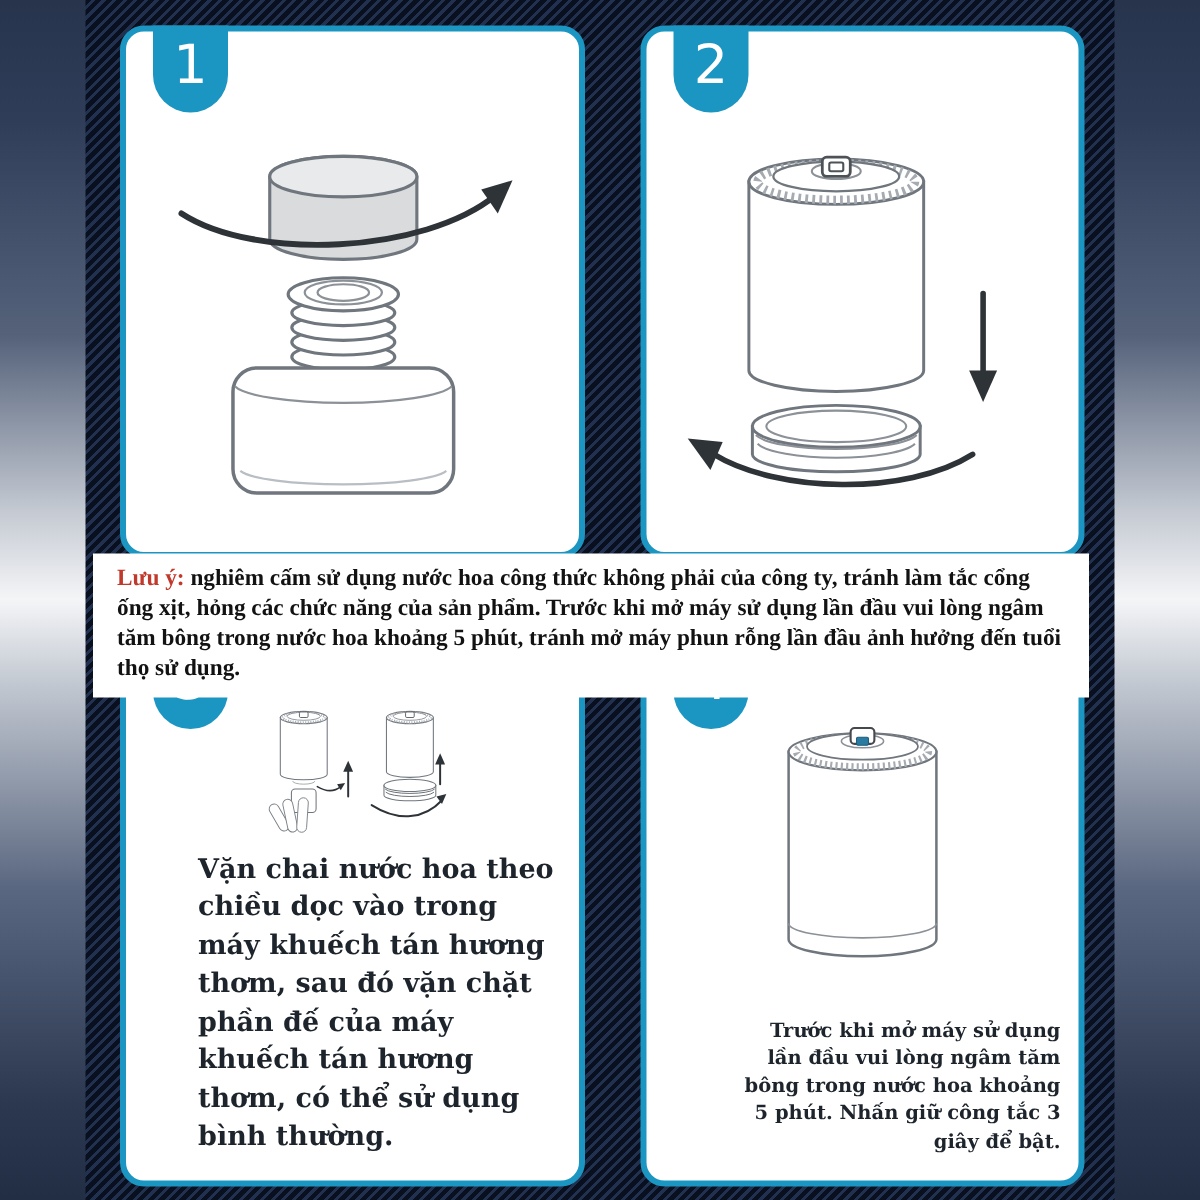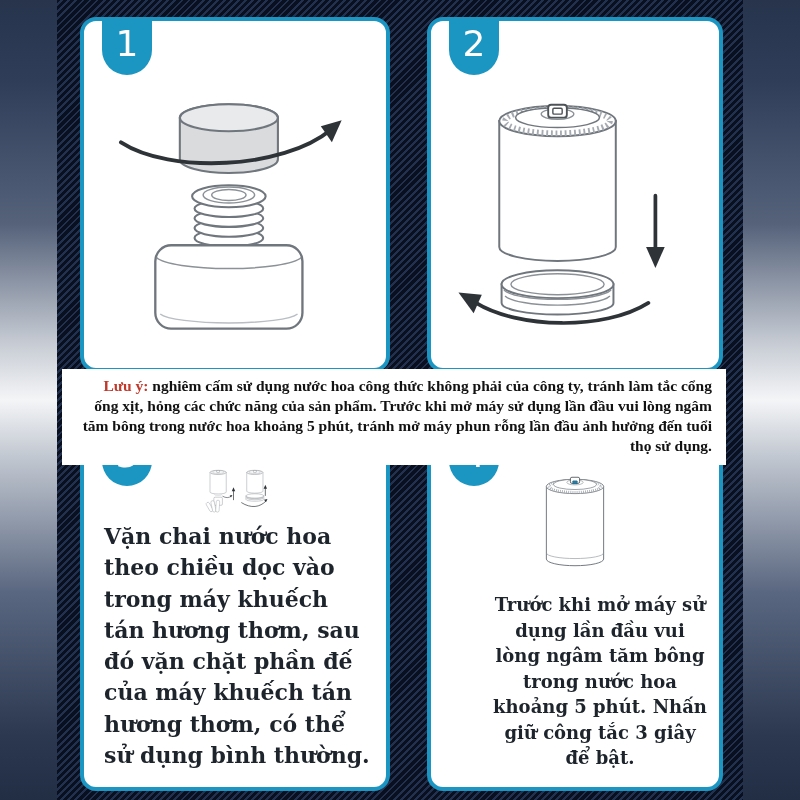--- a/index.html
+++ b/index.html
@@ -27,26 +27,26 @@
   .badge{
     position:absolute;top:-4px;left:18px;width:50px;height:58px;
     background:#1b95c1;border-radius:0 0 25px 25px;
     color:#fff;font:400 36px/1 "DejaVu Sans",sans-serif;
     display:flex;align-items:center;justify-content:center;padding-bottom:4px;
   }
   .illus{flex:1;min-height:0;display:flex;align-items:center;justify-content:center;padding:34px 10px 6px;}
   .illus svg{height:100%;width:100%;}
   .caption{font:700 19px/1.42 "DejaVu Serif",serif;color:#1d242c;}
   #p1 .caption,#p2 .caption{text-align:center;padding:0 24px 26px;}
-  #p3 .caption{font-size:22px;text-align:left;padding:0 14px 16px 20px;}
-  #p4 .caption{font-size:18px;text-align:center;padding:0 12px 16px 22px;margin-left:40px;}
+  #p3 .caption{font-size:18px;text-align:left;padding:0 14px 16px 20px;margin-left:28px;}
+  #p4 .caption{font-size:13px;text-align:right;padding:0 12px 16px 22px;margin-left:40px;}
   .note{
     position:absolute;left:62px;top:369px;width:664px;min-height:64px;z-index:5;
     background:#fff;padding:7px 14px 8px 16px;
-    font:600 15.5px/1.3 "Liberation Serif",serif;color:#121212;text-align:right;
+    font:600 15.5px/1.3 "Liberation Serif",serif;color:#121212;
   }
   .note .lbl{color:#c0392b;}
   
   .ln{fill:#fff;stroke:#70767d;stroke-width:1.7;}
   .ln2{fill:none;stroke:#8b9197;stroke-width:1.2;}
   .tex{fill:none;stroke:#a6abb1;stroke-width:5;stroke-dasharray:1.6 2.4;}
   .arr{fill:none;stroke:#2e3338;stroke-width:3.2;stroke-linecap:round;}
   .arrh{fill:#2e3338;stroke:none;}
 </style>
 </head>

